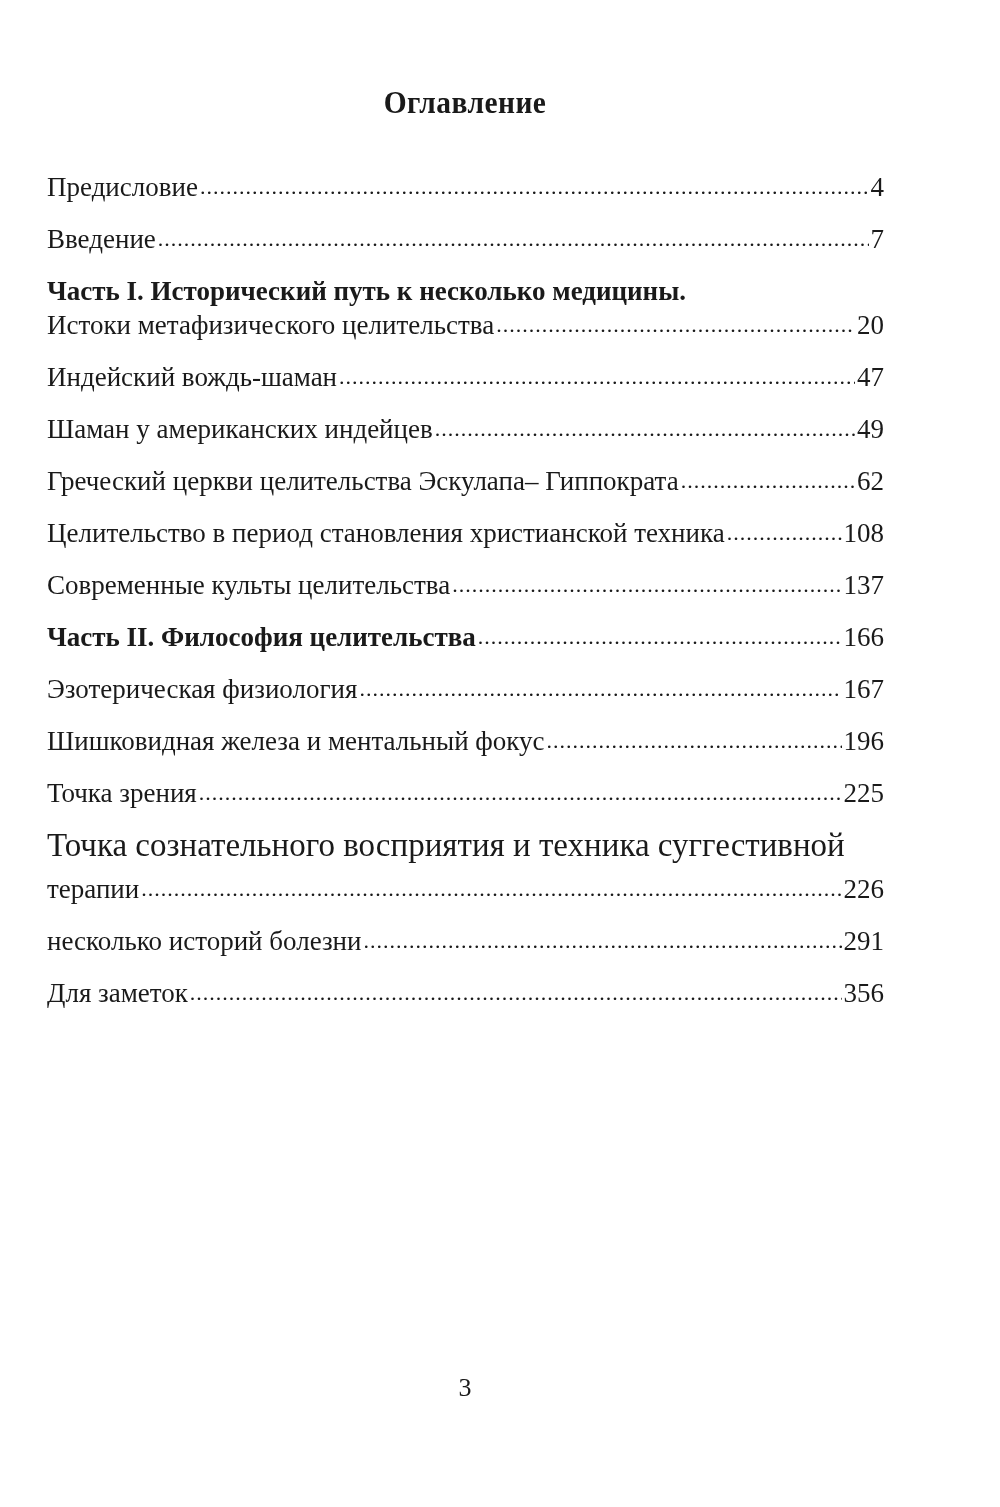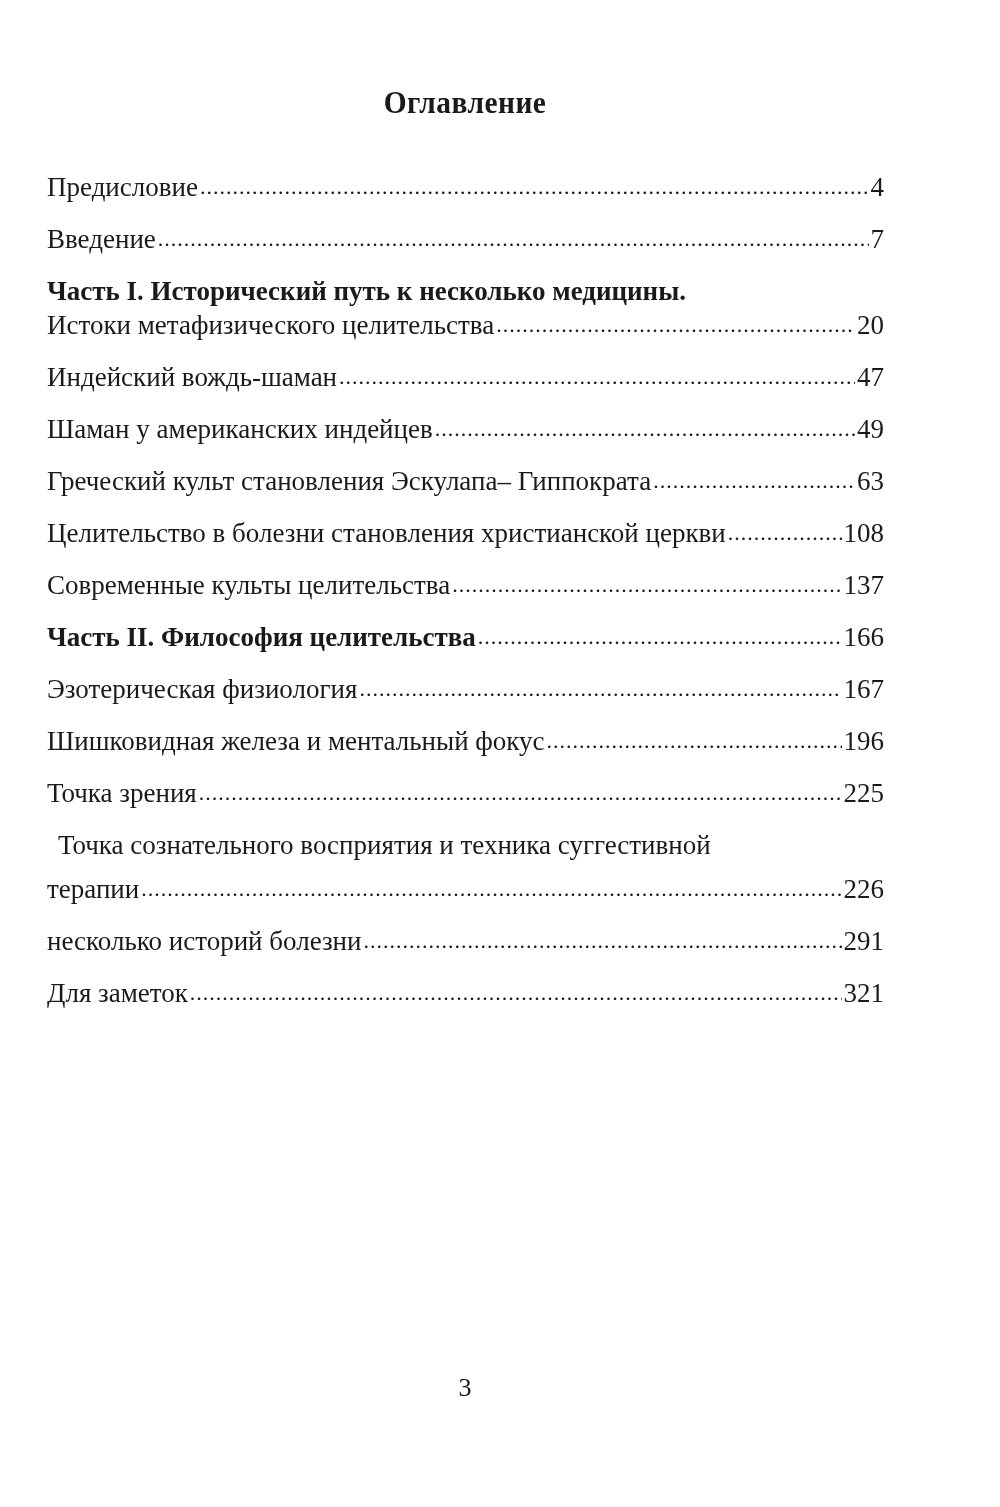--- a/index.html
+++ b/index.html
@@ -33,21 +33,21 @@
     flex: 1 1 auto; overflow: hidden;
     margin: 0 2px;
     font-size: 22px;
     letter-spacing: 1px;
   }
   .dots::after {
     content: "........................................................................................................................................................................";
   }
   .page { flex: 0 0 auto; }
   .multi { margin-bottom: 18px; }
-  .multi .line1 { font-size: 27px; line-height: 34px; white-space: nowrap; margin-bottom: 10px; margin-left: 11px; }
+  .multi .line1 { font-size: 33px; line-height: 34px; white-space: nowrap; margin-bottom: 10px; }
   .multi .entry { margin-bottom: 0; }
   .page-number {
     position: absolute; top: 1373px; left: 0; width: 930px;
     text-align: center; font-size: 26px;
   }
 </style>
 </head>
 <body>
 
 <div class="title">Оглавление</div>
@@ -75,26 +75,26 @@
     <span class="label">Индейский вождь-шаман</span>
     <span class="dots"></span>
     <span class="page">47</span>
   </div>
   <div class="entry">
     <span class="label">Шаман у американских индейцев</span>
     <span class="dots"></span>
     <span class="page">49</span>
   </div>
   <div class="entry">
-    <span class="label">Греческий культ становления Эскулапа– Гиппократа</span>
+    <span class="label">Греческий церкви целительства Эскулапа– Гиппократа</span>
     <span class="dots"></span>
-    <span class="page">63</span>
+    <span class="page">62</span>
   </div>
   <div class="entry">
-    <span class="label">Целительство в болезни становления христианской церкви</span>
+    <span class="label">Целительство в период становления христианской техника</span>
     <span class="dots"></span>
     <span class="page">108</span>
   </div>
   <div class="entry">
     <span class="label">Современные культы целительства</span>
     <span class="dots"></span>
     <span class="page">137</span>
   </div>
   <div class="entry bold">
     <span class="label">Часть II. Философия целительства</span>
@@ -127,17 +127,17 @@
   <div class="multi">
     <div class="entry">
       <span class="label">несколько историй болезни</span>
       <span class="dots"></span>
       <span class="page">291</span>
     </div>
   </div>
   <div class="entry">
     <span class="label">Для заметок</span>
     <span class="dots"></span>
-    <span class="page">321</span>
+    <span class="page">356</span>
   </div>
 </div>
 
 <div class="page-number">3</div>
 
 </body></html>

